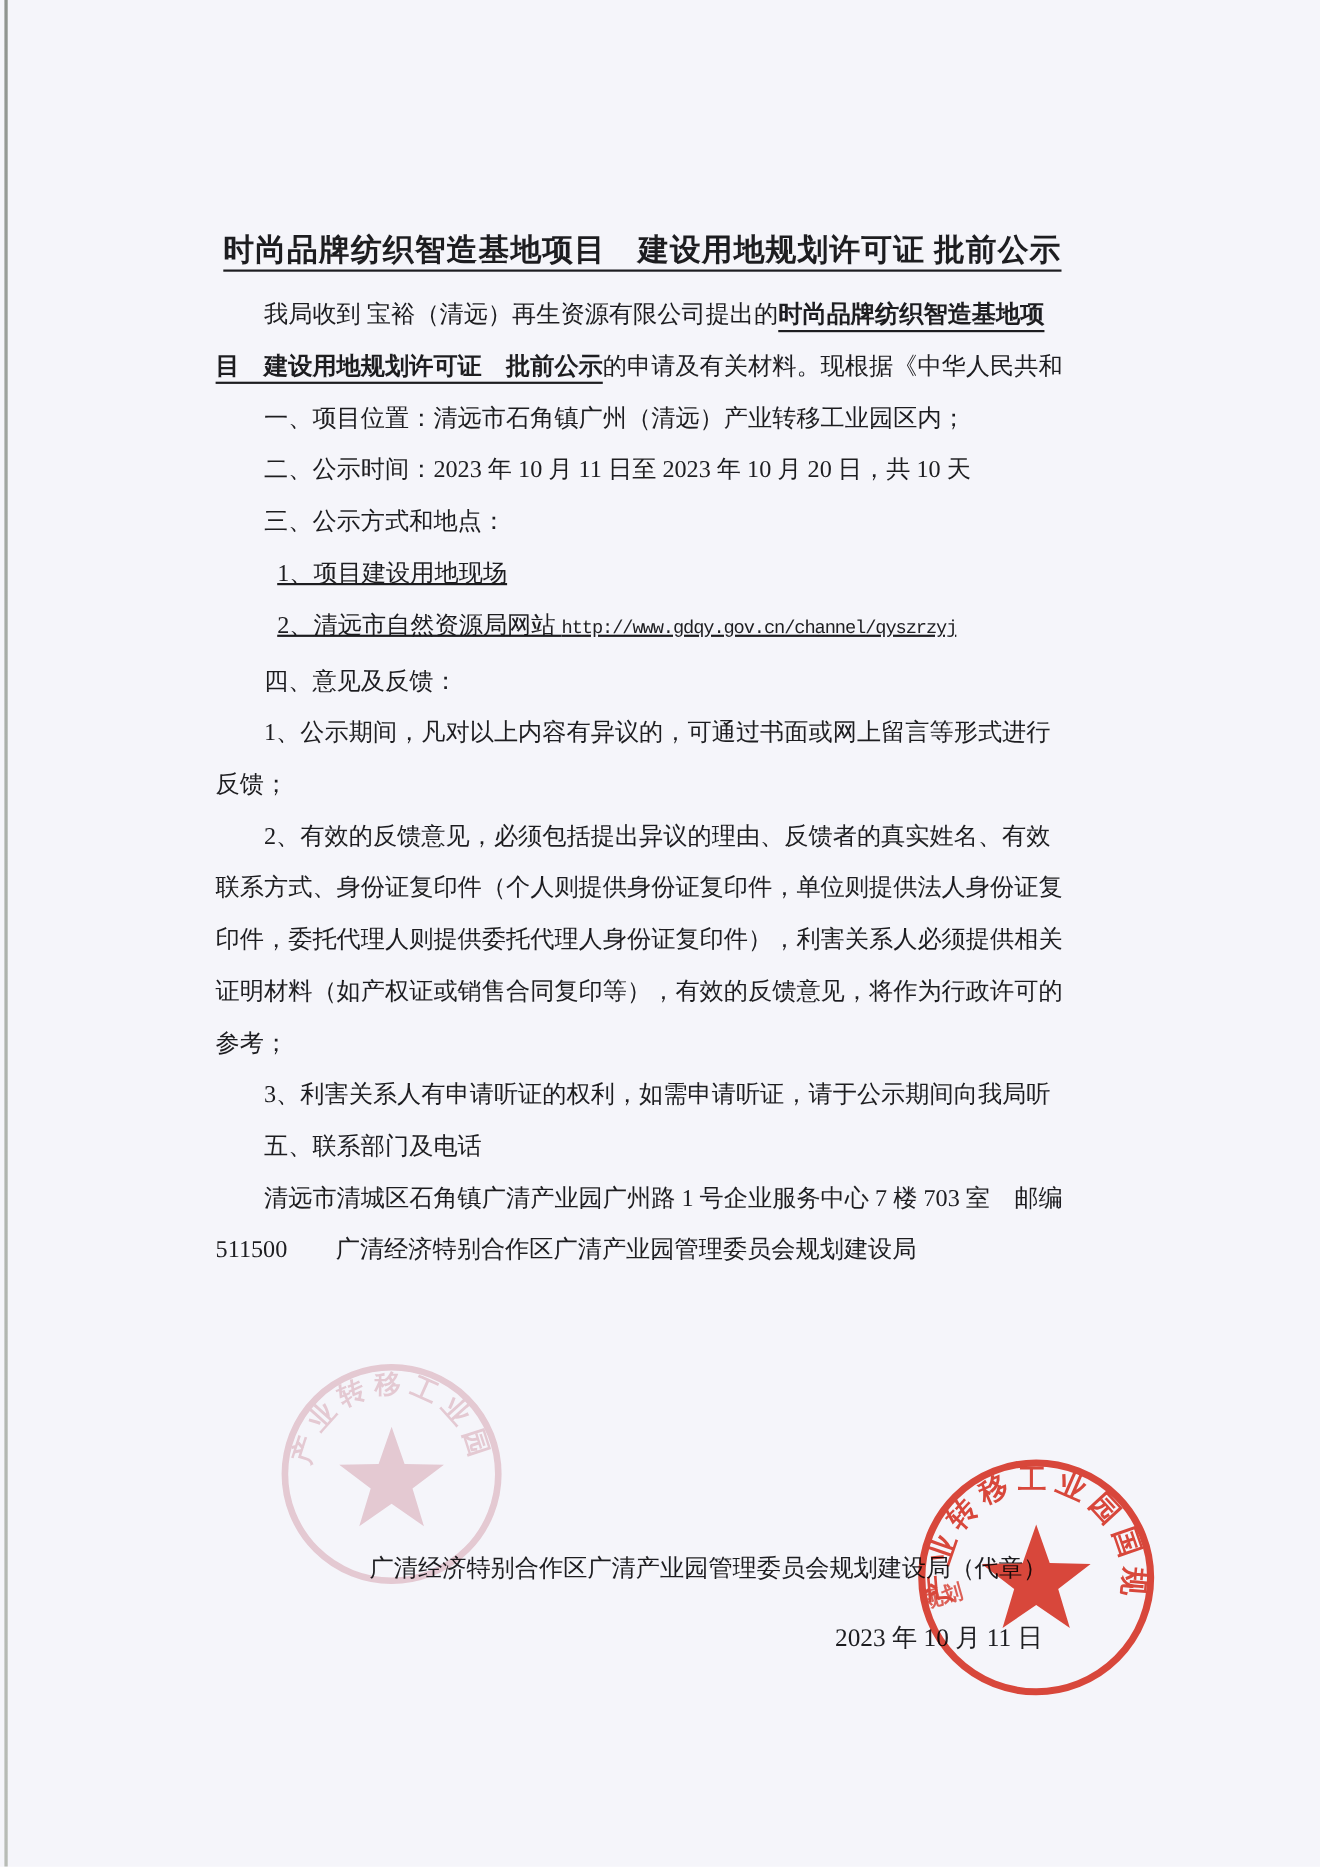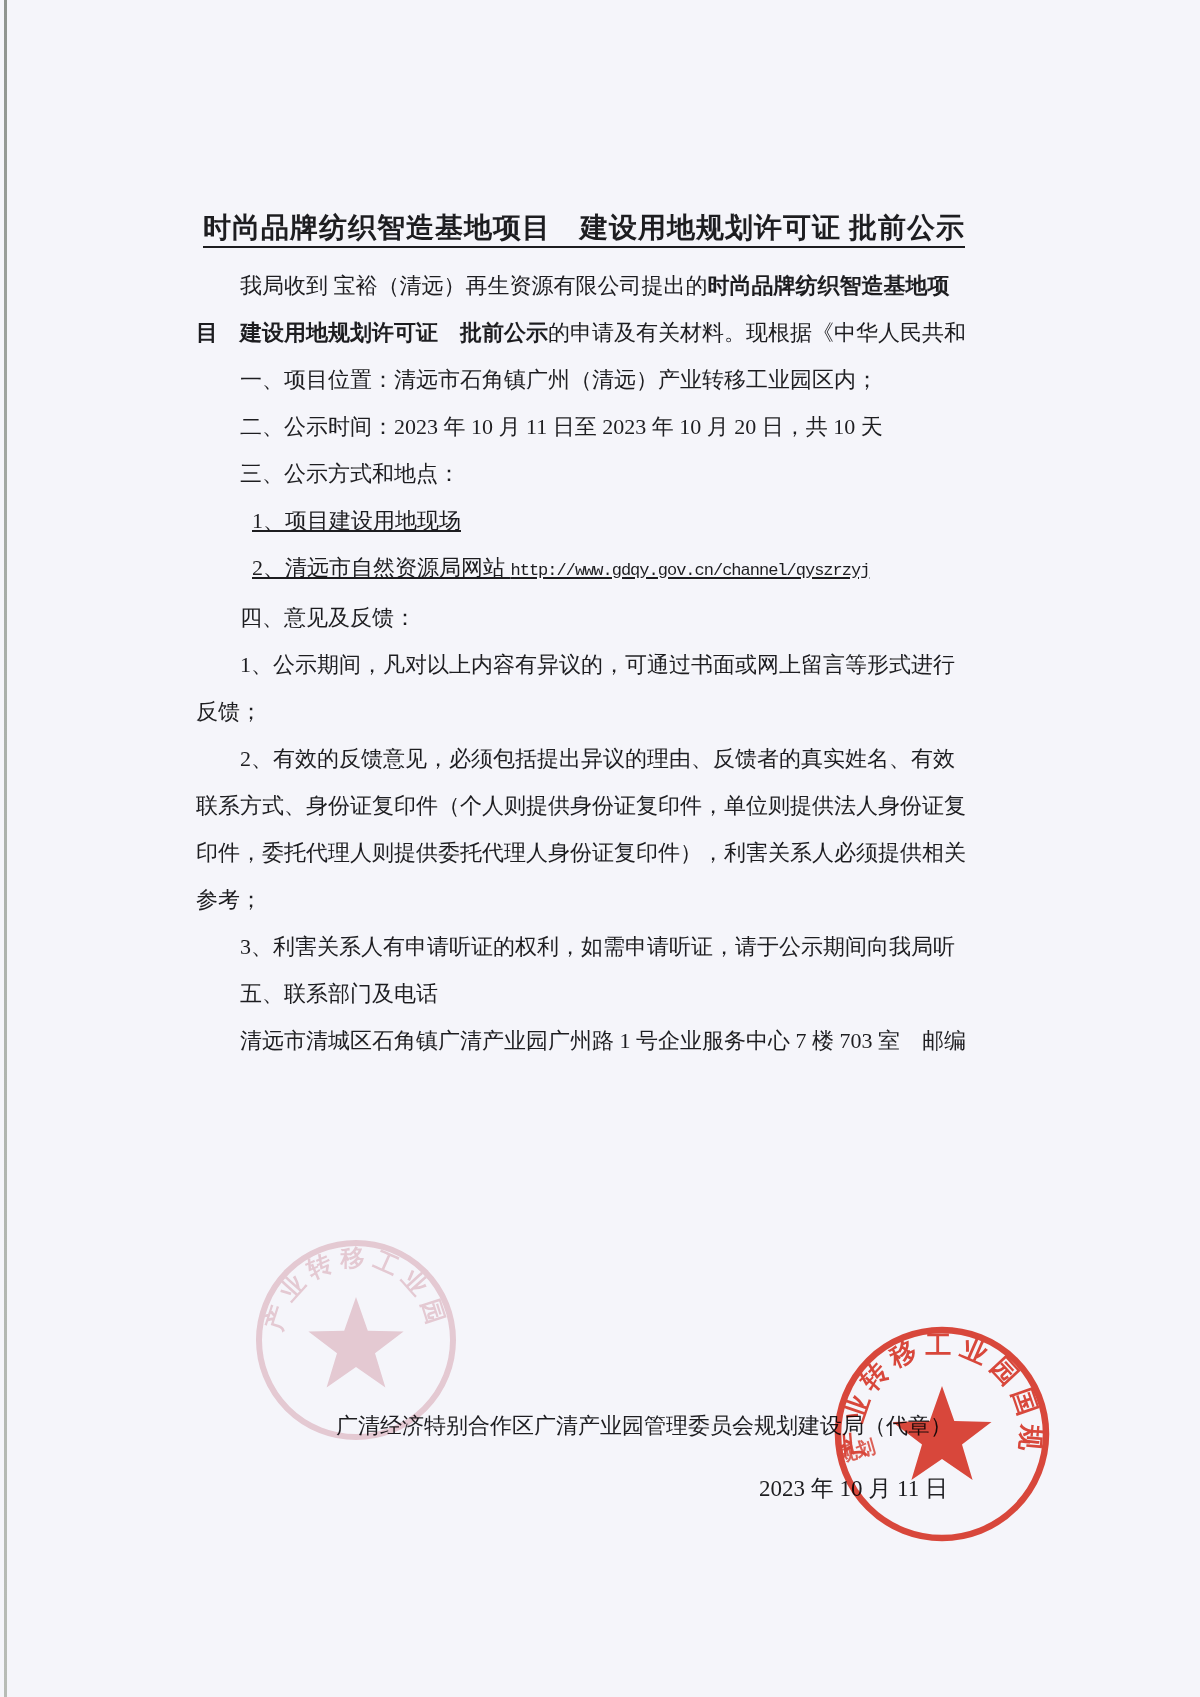--- a/index.html
+++ b/index.html
@@ -17,21 +17,21 @@
     font-size:28px;font-weight:bold;line-height:48px;text-align:center;
     white-space:nowrap;text-decoration:underline;text-underline-offset:9px;
     text-decoration-thickness:2.2px;letter-spacing:1px;
   }
   .body{margin-top:10px;font-size:22px;}
   .line{line-height:47px;white-space:nowrap;}
   .ind{padding-left:44px;}       
   .ind2{padding-left:56px;text-decoration:underline;}      
   b,.bold{font-weight:normal;}
   .u{text-underline-offset:7px;text-decoration-thickness:1.5px;}
-  .bu{font-weight:bold;text-underline-offset:7px;text-decoration-thickness:1.8px;}
+  .bu{font-weight:bold;text-decoration:underline;text-underline-offset:7px;text-decoration-thickness:1.8px;}
   .url{font-family:"Liberation Mono","DejaVu Sans Mono",monospace;font-size:17px;letter-spacing:-1px;}
   .signoff-issuer{position:absolute;right:248px;top:1402px;font-size:22px;line-height:47px;white-space:nowrap;}
   .signoff-date{position:absolute;right:252px;top:1465px;font-size:23px;line-height:47px;white-space:nowrap;}
   
   .stamp{position:absolute;mix-blend-mode:multiply;}
   .stamp-red{left:829px;top:1321px;width:226px;height:226px;opacity:.92;}
   .stamp-faint{left:251px;top:1235px;width:210px;height:210px;opacity:.28;}
   .stamp svg{display:block;}
   .red-ink{fill:#df3a2b;}
   .red-ring{stroke:#df3a2b;fill:none;}
@@ -59,26 +59,28 @@
     <div class="line ind2">1、项目建设用地现场</div>
     <div class="line ind2"><span>2、清远市自然资源局网站 </span><span class="url">http://www.gdqy.gov.cn/channel/qyszrzyj</span></div>
     <div class="line ind bold">四、意见及反馈：</div>
 
     <div class="line ind">1、公示期间，凡对以上内容有异议的，可通过书面或网上留言等形式进行</div>
     <div class="line">反馈；</div>
 
     <div class="line ind">2、有效的反馈意见，必须包括提出异议的理由、反馈者的真实姓名、有效</div>
     <div class="line">联系方式、身份证复印件（个人则提供身份证复印件，单位则提供法人身份证复</div>
     <div class="line">印件，委托代理人则提供委托代理人身份证复印件），利害关系人必须提供相关</div>
+    <div class="line">证明材料（如产权证或销售合同复印等），有效的反馈意见，将作为行政许可的</div>
     <div class="line">参考；</div>
 
     <div class="line ind">3、利害关系人有申请听证的权利，如需申请听证，请于公示期间向我局听</div>
 
     <div class="line ind bold">五、联系部门及电话</div>
     <div class="line ind">清远市清城区石角镇广清产业园广州路 1 号企业服务中心 7 楼 703 室　邮编</div>
+    <div class="line">511500　　广清经济特别合作区广清产业园管理委员会规划建设局</div>
   </div>
 </div>
 
 <div class="signoff-issuer">广清经济特别合作区广清产业园管理委员会规划建设局（代章）</div>
 <div class="signoff-date">2023 年 10 月 11 日</div>
 
 <div class="stamp stamp-faint">
   <svg width="210" height="210" viewBox="0 0 210 210">
     <circle class="pink-ring" cx="105" cy="105" r="97" stroke-width="6"></circle>
     <polygon class="pink-ink" points="105,62 116.8,95.8 152.6,96.5 124,118.2 134.4,152.5 105,132 75.6,152.5 86,118.2 57.4,96.5 93.2,95.8"></polygon>

